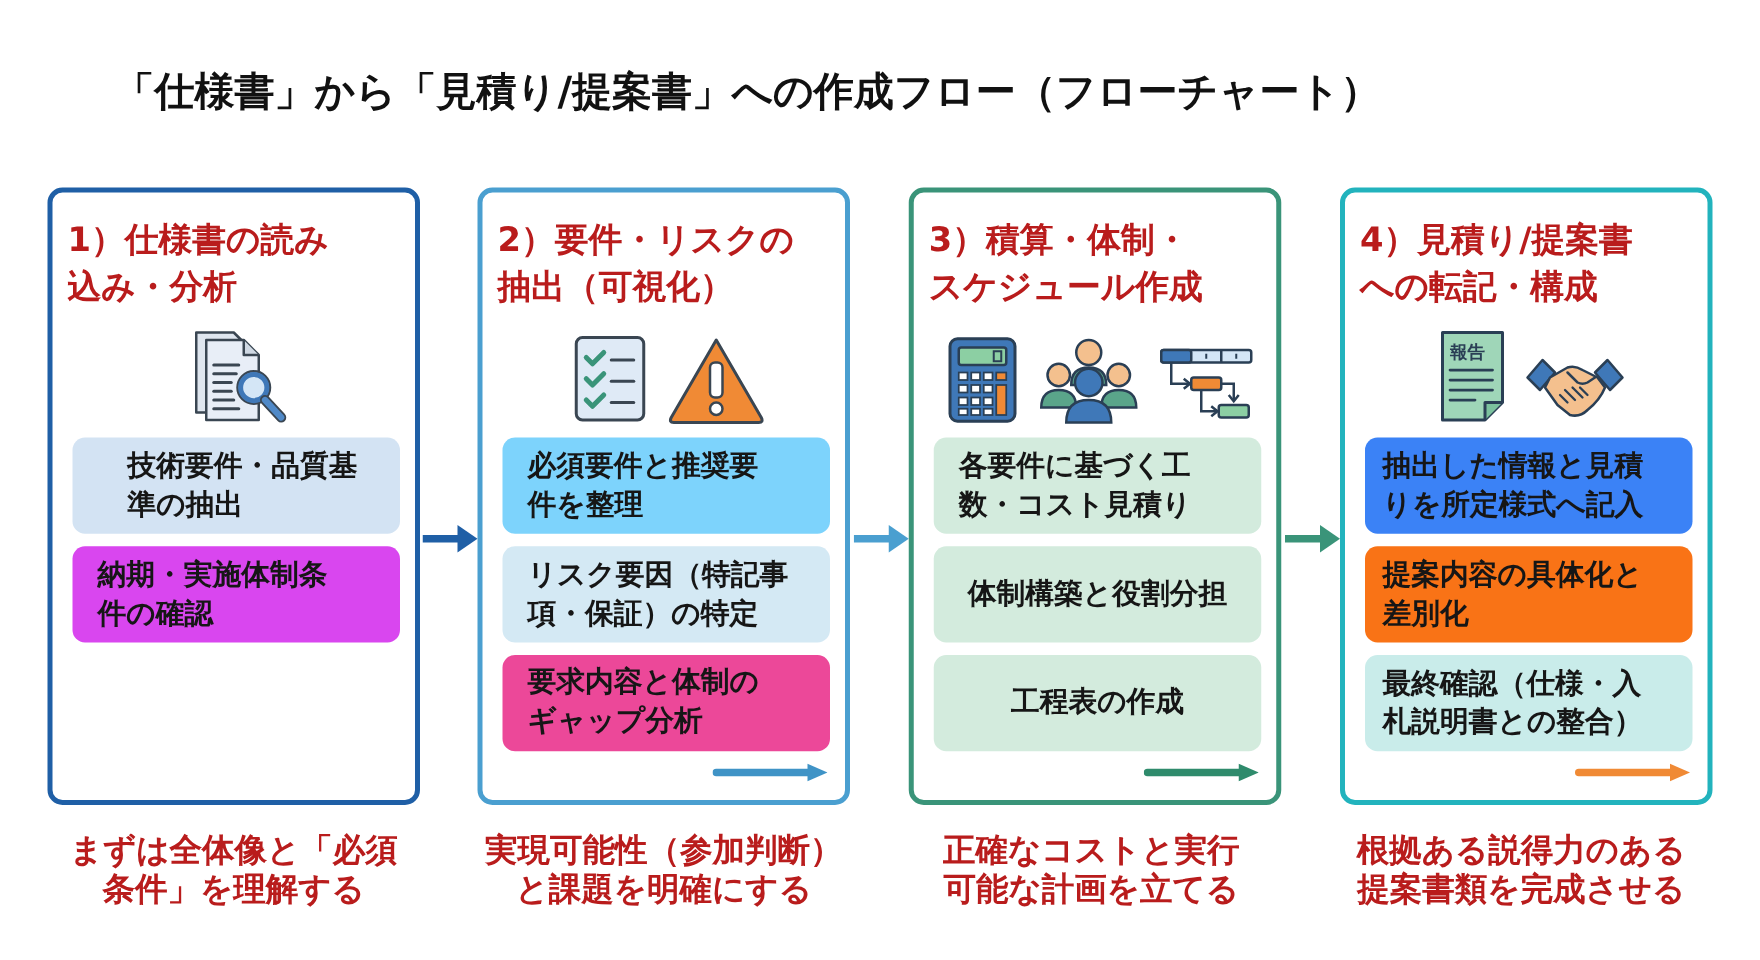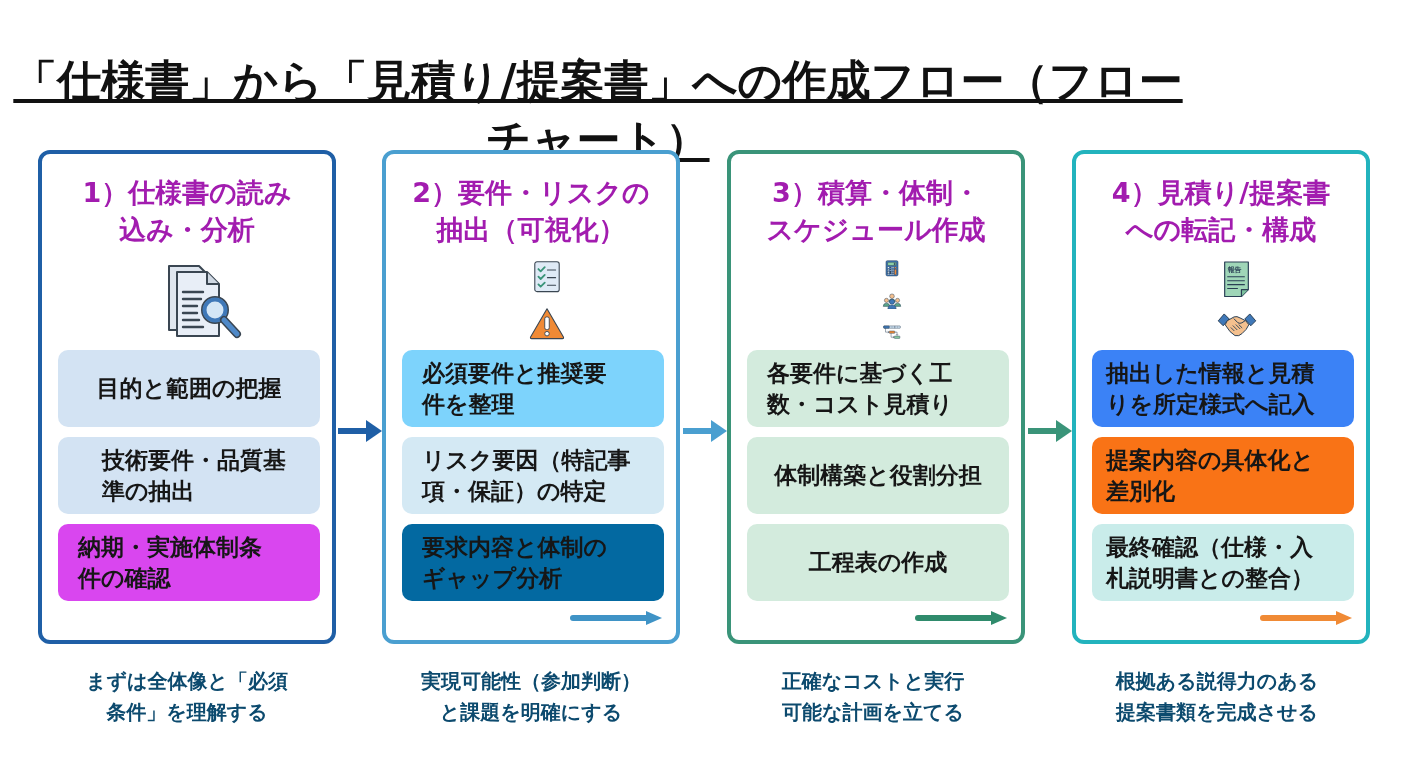--- a/index.html
+++ b/index.html
@@ -1,50 +1,50 @@
 <!DOCTYPE html>
 <html><head>
 <meta charset="utf-8">
 <style>
   * { box-sizing: border-box; margin: 0; padding: 0; }
   html, body { width: 1408px; height: 768px; background: #ffffff; overflow: hidden; }
   body { font-family: "DejaVu Sans", "Liberation Sans", sans-serif; color: #111; position: relative; }
 
   .title {
     position: absolute; left: 0; top: 52px; width: 1196px;
-    text-align: center; font-size: 44px; font-weight: bold; letter-spacing: 0px; color: #111; text-decoration: underline;
+    text-align: center; font-size: 32px; font-weight: bold; letter-spacing: 0px; color: #111;
   }
 
   .card {
     position: absolute; top: 150px; width: 298px; height: 494px;
     border: 4px solid #1f5fa6; border-radius: 12px; background: #fff;
   }
   .card-title {
     position: absolute; left: 0; top: 20px; width: 100%;
-    text-align: center; font-size: 27px; font-weight: bold; line-height: 37px; color: #a21caf;
+    font-size: 27px; font-weight: bold; line-height: 37px; color: #b91c1c;
     padding: 0 12px;
   }
   .icons {
-    position: absolute; left: 16px; top: 106px; width: 100%; height: 80px;
-    display: flex; justify-content: center; align-items: center; gap: 14px; flex-direction: column;
+    position: absolute; left: 4px; top: 106px; width: 100%; height: 80px;
+    display: flex; justify-content: center; align-items: flex-end; gap: 14px;
   }
   .items { position: absolute; left: 16px; top: 196px; width: 262px; }
   .item {
     height: 77px; margin-bottom: 10px; border-radius: 10px;
     display: flex; align-items: center; padding: 0 20px;
     font-size: 23px; font-weight: bold; line-height: 31px; color: #161616;
   }
   .item.center { justify-content: center; text-align: center; }
   .card-arrow { position: absolute; right: 14px; bottom: 14px; width: 92px; height: 16px; }
 
   .flow-arrow { position: absolute; top: 418px; width: 46px; height: 26px; }
 
   .caption {
     position: absolute; top: 666px; width: 320px; text-align: center;
-    font-size: 20px; font-weight: bold; line-height: 31px; color: #0c4a6e;
+    font-size: 26px; font-weight: bold; line-height: 31px; color: #b91c1c;
   }
 </style>
 </head>
 <body>
 
 <div class="title">「仕様書」から「見積り/提案書」への作成フロー（フローチャート）</div>
 
 <div class="card" id="card0" style="left: 38px; border-color: rgb(31, 95, 166);">
   <div class="card-title">
     <div>1）仕様書の読み</div>
@@ -63,25 +63,20 @@
         <line x1="22" y1="60" x2="38" y2="60"></line>
         <line x1="22" y1="67" x2="42" y2="67"></line>
       </g>
       <circle cx="54" cy="50" r="13" fill="#d4e6f6" stroke="#3a4652" stroke-width="2"></circle>
       <circle cx="54" cy="50" r="10.5" fill="none" stroke="#3f78b8" stroke-width="4"></circle>
       <line x1="63" y1="60" x2="76" y2="74" stroke="#3a4652" stroke-width="8" stroke-linecap="round"></line>
       <line x1="63" y1="60" x2="76" y2="74" stroke="#4f89c8" stroke-width="5" stroke-linecap="round"></line>
     </svg>
   </div>
   <div class="items">
-    <div class="item center" style="background:#d3e3f3;">
-      <div>
-          <div>目的と範囲の把握</div>
-        </div>
-    </div>
     <div class="item" style="background:#d3e3f3;padding-left:44px;">
       <div>
           <div>技術要件・品質基</div>
           <div>準の抽出</div>
         </div>
     </div>
     <div class="item" style="background:#d946ef;">
       <div>
           <div>納期・実施体制条</div>
           <div>件の確認</div>
@@ -121,21 +116,21 @@
           <div>必須要件と推奨要</div>
           <div>件を整理</div>
         </div>
     </div>
     <div class="item" style="background:#d4e9f4;">
       <div>
           <div>リスク要因（特記事</div>
           <div>項・保証）の特定</div>
         </div>
     </div>
-    <div class="item" style="background:#0369a1;">
+    <div class="item" style="background:#ec4899;font-family:Liberation Mono, monospace;">
       <div>
           <div>要求内容と体制の</div>
           <div>ギャップ分析</div>
         </div>
     </div>
   </div>
   <svg class="card-arrow" viewBox="0 0 92 16">
     <rect x="0" y="5" width="80" height="6" rx="3" fill="#3f93c6"></rect>
     <path d="M76 1 L92 8 L76 15 Z" fill="#3f93c6"></path>
   </svg>

